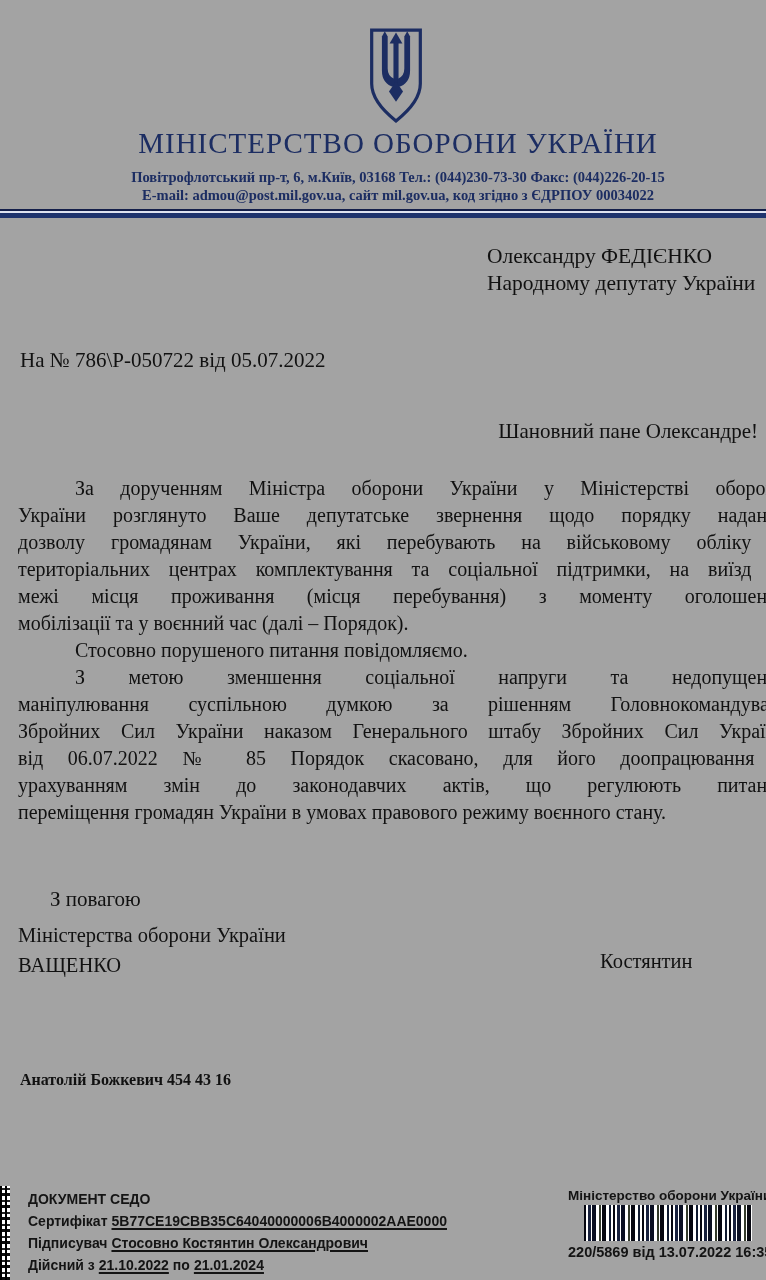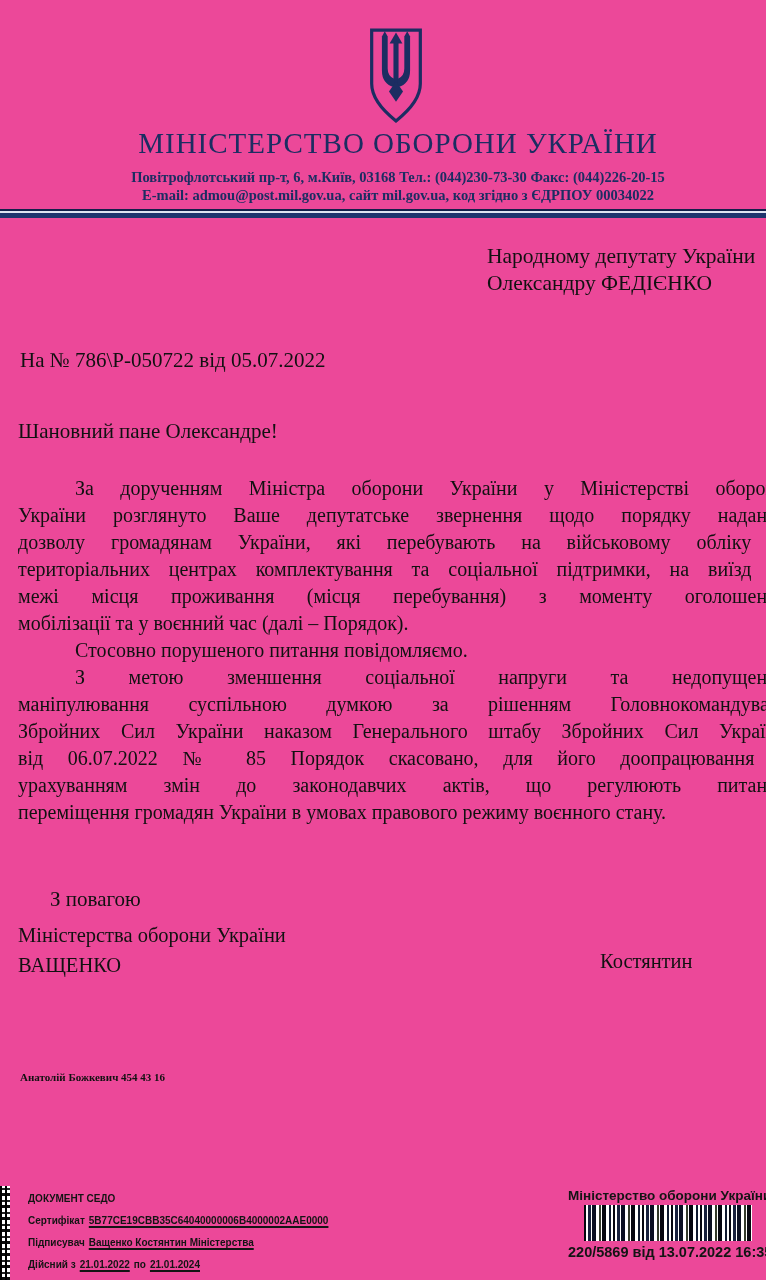--- a/index.html
+++ b/index.html
@@ -1,18 +1,18 @@
 <!DOCTYPE html>
 <html><head>
 <meta charset="utf-8">
 <style>
   html,body { margin:0; padding:0; background:#888; }
   .page {
     position:relative; width:766px; height:1280px;
-    background:#ec4899; overflow:hidden; margin:0 auto;
+    background:#a3a3a3; overflow:hidden; margin:0 auto;
     font-family:"Liberation Serif", serif; color:#111;
   }
   .sheet { position:absolute; top:0; left:0; width:800px; height:1280px; }
 
   
   .emblem { position:absolute; left:364px; top:26px; width:64px; height:99px; }
   .lh-title {
     position:absolute; left:0; top:127px; width:796px;
     text-align:center; font-size:29px; letter-spacing:1px; color:#1c2d62;
     white-space:nowrap;
@@ -27,49 +27,49 @@
     position:absolute; left:0; top:209px; width:800px; height:9px;
     background:linear-gradient(#141f4a 0 2px, #dfe4f2 2px 4px, #1f346e 4px 9px);
   }
 
   
   .recipient {
     position:absolute; left:487px; top:243px; width:280px;
     font-size:21.5px; line-height:27px; white-space:nowrap; overflow:hidden;
   }
   .reference { position:absolute; left:20px; top:348px; font-size:21px; white-space:nowrap; }
-  .salutation { position:absolute; left:18px; top:419px; width:740px; text-align:left; font-size:21px; }
+  .salutation { position:absolute; left:18px; top:419px; width:740px; text-align:right; font-size:21px; }
 
   
   .body-text { position:absolute; left:18px; top:475px; width:769px; }
   .bline {
     font-size:20px; height:27px; line-height:27px; overflow:hidden;
     text-align:justify; text-align-last:justify;
   }
   .bline.ind { padding-left:57px; }
   .bline.end { text-align-last:left; }
   .closing { position:absolute; left:50px; top:843px; font-size:21px;margin-top:44px; }
 
   
   .signature { position:absolute; left:18px; top:920px; font-size:20.5px; line-height:30px; }
   .sig-first-name { position:absolute; left:600px; top:950px; font-size:20.5px; white-space:nowrap; }
 
   
-  .executor { position:absolute; left:20px; top:1071px; font-size:11px; font-weight:bold; }
+  .executor { position:absolute; left:20px; top:1071px; font-size:16px; font-weight:bold; }
 
   
   .qr-sliver { position:absolute; left:0; top:1186px; width:10px; height:94px;
     background-image:
       repeating-linear-gradient(0deg, rgba(0,0,0,.95) 0 3px, rgba(255,255,255,0) 3px 6px, rgba(0,0,0,.85) 6px 8px, rgba(255,255,255,0) 8px 12px),
       repeating-linear-gradient(90deg, #000 0 2px, #fff 2px 5px, #000 5px 7px, #fff 7px 10px);
   }
   .sedo {
     position:absolute; left:28px; top:1188px;
     font-family:"Liberation Sans", sans-serif; font-weight:bold;
-    font-size:10px; line-height:22px; color:#141414; white-space:nowrap;
+    font-size:14px; line-height:22px; color:#141414; white-space:nowrap;
   }
   .sedo .u { text-decoration:underline; text-decoration-thickness:1.5px; text-underline-offset:2px; margin-left:4px; }
   .sedo .u + .plain { margin-left:4px;margin-top:31px; }
 
   
   .stamp {
     position:absolute; left:568px; top:1188px; width:200px;
     font-family:"Liberation Sans", sans-serif; font-weight:bold; color:#141414;
     text-align:center;
   }
@@ -103,22 +103,22 @@
           <path d="M50 84 l11 16 -11 16 -11 -16 z"></path>
         </g>
       </svg>
     </div>
     <div class="lh-title">МІНІСТЕРСТВО ОБОРОНИ УКРАЇНИ</div>
     <div class="lh-contact l1">Повітрофлотський пр-т, 6, м.Київ, 03168 Тел.: (044)230-73-30 Факс: (044)226-20-15</div>
     <div class="lh-contact l2">E-mail: admou@post.mil.gov.ua, сайт mil.gov.ua, код згідно з ЄДРПОУ 00034022</div>
     <div class="lh-rule"></div>
 
     <div class="recipient">
+      <div>Олександру ФЕДІЄНКО</div>
       <div>Народному депутату України</div>
-      <div>Олександру ФЕДІЄНКО</div>
     </div>
 
     <div class="reference">На № 786\Р-050722 від 05.07.2022</div>
 
     <div class="salutation">Шановний пане Олександре!</div>
 
     <div class="body-text">
       <div class="bline ind">За дорученням Міністра оборони України у Міністерстві оборони</div>
       <div class="bline">України розглянуто Ваше депутатське звернення щодо порядку надання</div>
       <div class="bline">дозволу громадянам України, які перебувають на військовому обліку у</div>
@@ -144,24 +144,24 @@
 
     <div class="executor">Анатолій Божкевич 454 43 16</div>
 
     <div class="qr-sliver"></div>
     <div class="sedo">
       <div>ДОКУМЕНТ СЕДО</div>
       <div>
         <span class="plain">Сертифікат</span><span class="u">5B77CE19CBB35C64040000006B4000002AAE0000</span>
       </div>
       <div>
-        <span class="plain">Підписувач</span><span class="u">Ващенко Костянтин Міністерства</span>
+        <span class="plain">Підписувач</span><span class="u">Стосовно Костянтин Олександрович</span>
       </div>
       <div>
-        <span class="plain">Дійсний з</span><span class="u">21.01.2022</span><span class="plain">по</span><span class="u">21.01.2024</span>
+        <span class="plain">Дійсний з</span><span class="u">21.10.2022</span><span class="plain">по</span><span class="u">21.01.2024</span>
       </div>
     </div>
 
     <div class="stamp">
       <div class="stamp-org">Міністерство оборони України</div>
       <div class="barcode"></div>
       <div class="stamp-num">220/5869 від 13.07.2022 16:35:57</div>
     </div>
 
   </div>

